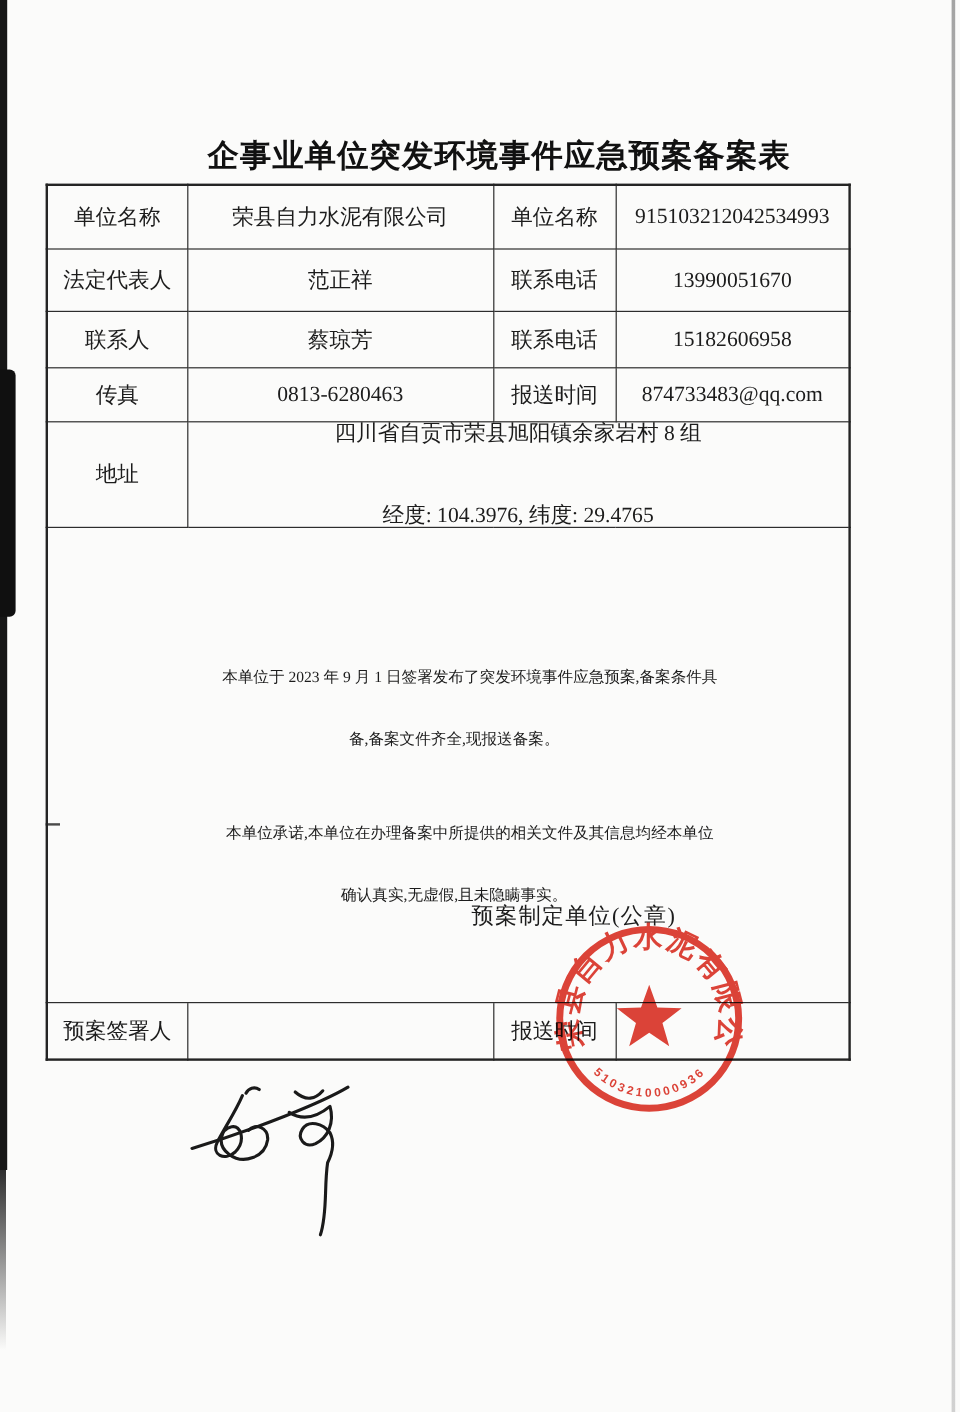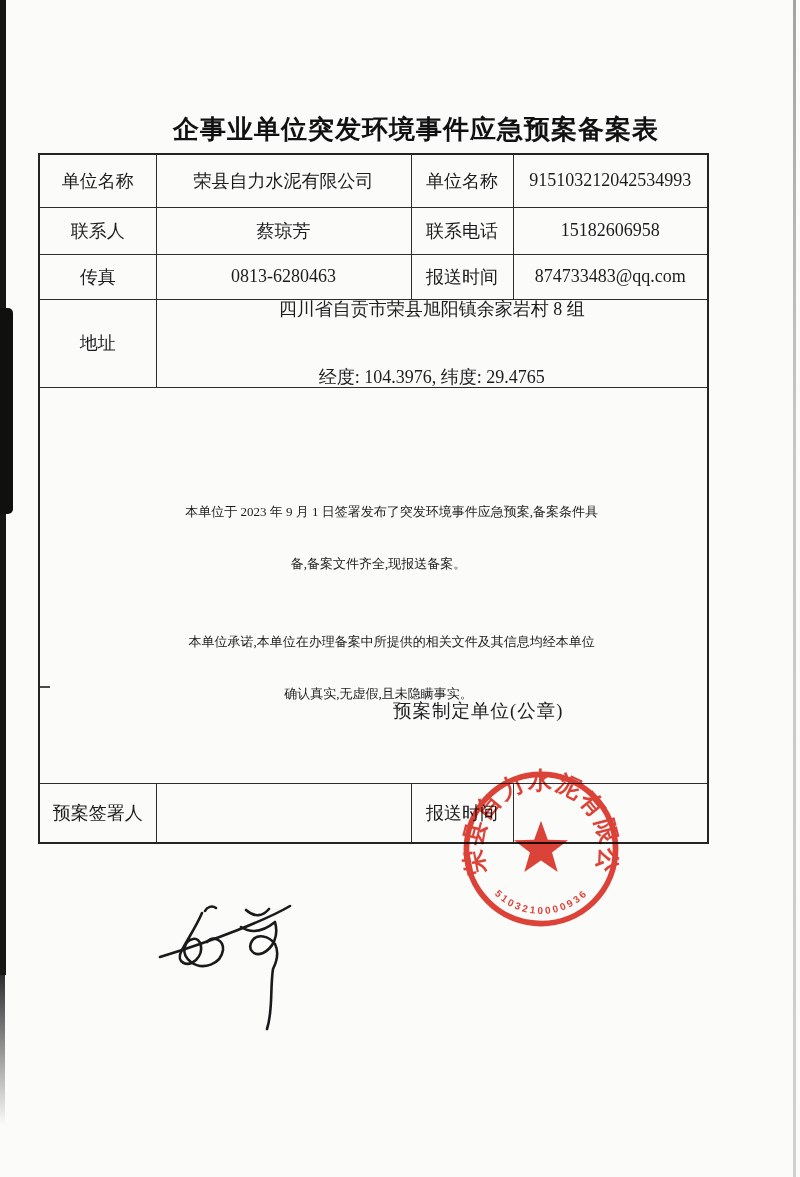--- a/index.html
+++ b/index.html
@@ -31,21 +31,21 @@
     border:2.2px solid #242424;
     padding-left:36px;
   }
   table.form td {
     border:1.6px solid #2d2d2d;
     text-align:center; vertical-align:middle;
     font-size:18px; padding:0; overflow:visible;
   }
   tr.r1{height:53px} tr.r2{height:52px} tr.r3{height:47px} tr.r4{height:45px}
   tr.r5{height:87px} tr.r6{height:50px} tr.r7{height:45px}
-  tr.r8{height:396px} tr.r9{height:60px}
+  tr.r8{height:396px} tr.r9{height:48px}
 
   .addr-wrap { display:flex; flex-direction:column; justify-content:space-around; height:87px;gap:48px; }
   .addr-wrap div { line-height:1; }
 
   td.stmt-cell { vertical-align:top; text-align:left; position:relative; }
   .stmt-line  { line-height:52px; padding:0 16px 0 26px; font-size:13px; white-space:nowrap; }
   .stmt-line.indent { text-indent:2em; }
   .stmt-line.p1-start { margin-top:36px; }
   .stmt-line.p2-start { margin-top:26px; }
   .seal-caption { position:absolute; left:353px; top:310px; font-size:18.5px; letter-spacing:1px; white-space:nowrap; }
@@ -75,20 +75,26 @@
       <col style="width:255px">
       <col style="width:102px">
       <col style="width:195px">
   </colgroup>
   <tbody>
       <tr class="r1">
     <td>单位名称</td>
     <td>荣县自力水泥有限公司</td>
     <td>单位名称</td>
     <td>915103212042534993</td>
+  </tr>
+  <tr class="r2">
+    <td>法定代表人</td>
+    <td>范正祥</td>
+    <td>联系电话</td>
+    <td>13990051670</td>
   </tr>
   <tr class="r3">
     <td>联系人</td>
     <td>蔡琼芳</td>
     <td>联系电话</td>
     <td>15182606958</td>
   </tr>
   <tr class="r4">
     <td>传真</td>
     <td>0813-6280463</td>

